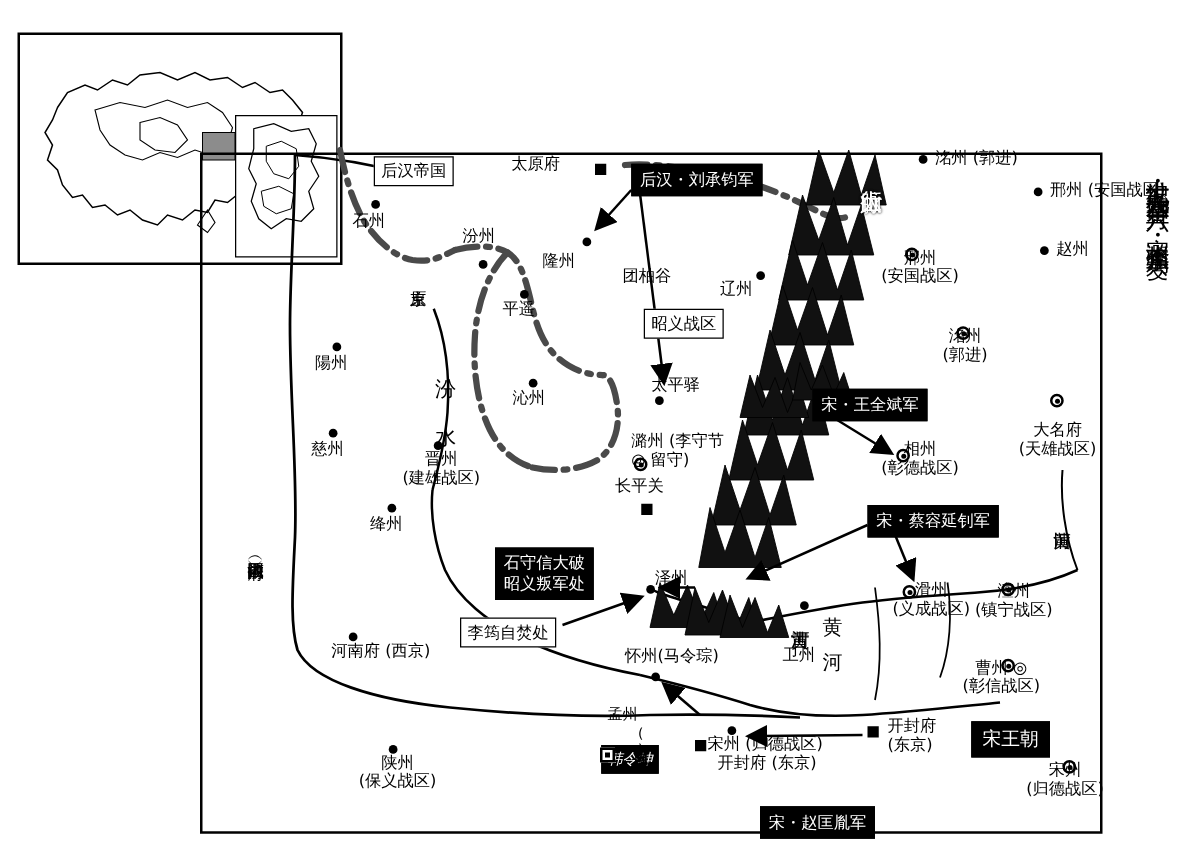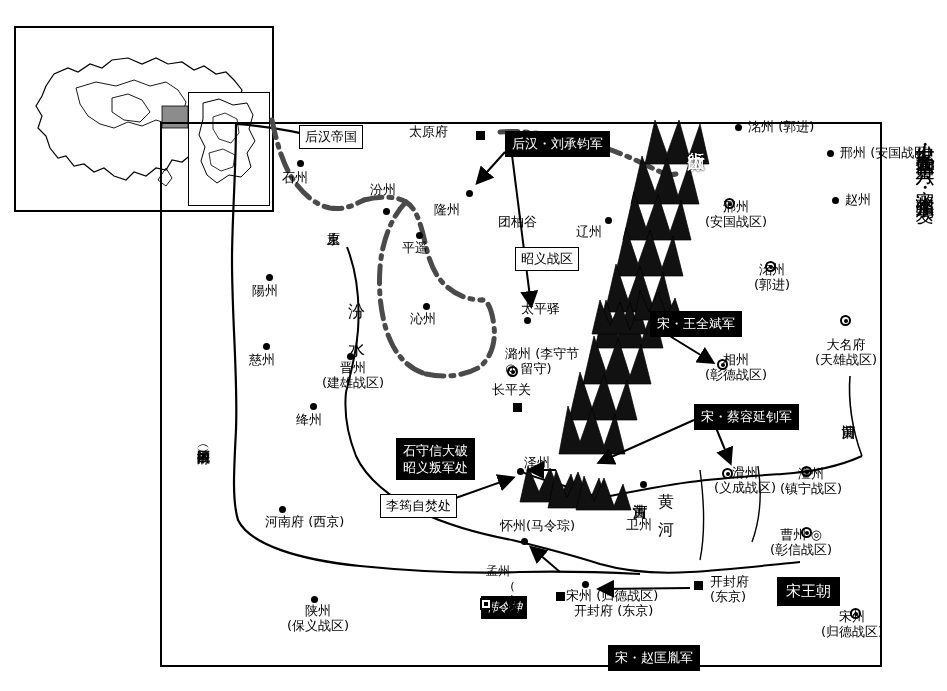--- a/index.html
+++ b/index.html
@@ -119,21 +119,21 @@
   <div class="abs boxw" style="left:515px;top:247px;">昭义战区</div>
 
   <div class="abs boxb" style="left:505px;top:131px;">后汉・刘承钧军</div>
   <div class="abs boxb" style="left:650px;top:311px;">宋・王全斌军</div>
   <div class="abs boxb" style="left:694px;top:404px;">宋・蔡容延钊军</div>
   <div class="abs boxb" style="left:608px;top:645px;">宋・赵匡胤军</div>
   <div class="abs boxb" style="left:777px;top:577px;font-size:15px;padding:4px 8px;">宋王朝</div>
   <div class="abs boxb two" style="left:396px;top:438px;"><span>石守信大破</span><br><span>昭义叛军处</span></div>
   <div class="abs boxb" style="left:481px;top:596px;font-size:12px;padding:2px 4px;font-style:italic;">韩令坤</div>
 
-  <div class="abs boxw" style="left:380px;top:494px;">李筠自焚处</div>
+  <div class="abs boxw" style="left:368px;top:494px;">李筠自焚处</div>
 
   <div class="abs vert lbl" style="left:326px;top:222px;">京土原</div>
   <div class="abs" style="left:348px;top:300px;font-size:17px;">汾</div>
   <div class="abs" style="left:348px;top:338px;font-size:17px;">水</div>
   <div class="abs vert" style="left:684px;top:138px;font-size:18px;color:#fff;text-shadow:0 0 2px #000;">太行山脉</div>
   <div class="abs vert" style="left:630px;top:492px;font-size:15px;">古黄河</div>
   <div class="abs" style="left:658px;top:492px;font-size:16px;">黄</div>
   <div class="abs" style="left:658px;top:520px;font-size:16px;">河</div>
   <div class="abs vert" style="left:840px;top:414px;font-size:14px;">旧黄河</div>
 

